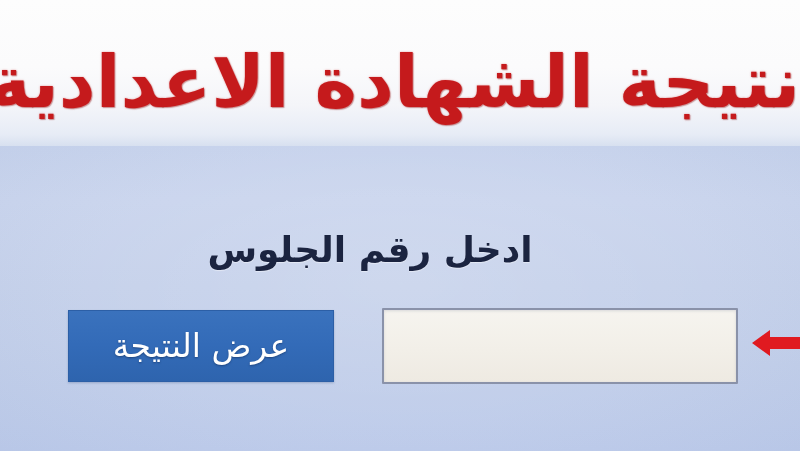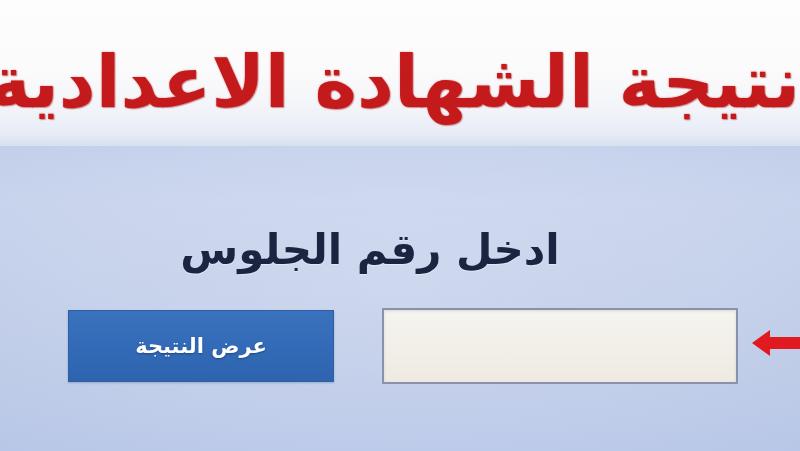--- a/index.html
+++ b/index.html
@@ -80,21 +80,21 @@
 
   
   #prompt {
     position: absolute;
     left: 0;
     top: 222px;
     width: 740px;
     text-align: center;
     direction: rtl;
     font-family: "DejaVu Sans", sans-serif;
-    font-size: 42px;
+    font-size: 36px;
     font-weight: bold;
     line-height: 56px;
     color: #1b2440;
     white-space: nowrap;
     text-shadow: 0 1px 1px rgba(255,255,255,0.45);
   }
 
   
   #form-row {
     position: absolute;
@@ -115,22 +115,22 @@
     box-sizing: border-box;
     cursor: pointer;
     display: flex;
     align-items: center;
     justify-content: center;
     box-shadow: 0 1px 2px rgba(70,95,140,0.35);
   }
   #submit-button-label {
     direction: rtl;
     font-family: "DejaVu Sans", sans-serif;
-    font-size: 21px;
-    font-weight: bold;
+    font-size: 33px;
+    font-weight: normal;
     color: #ffffff;
     line-height: 40px;
     white-space: nowrap;
     text-shadow: 0 1px 2px rgba(20,45,90,0.55);
   }
 
   #seat-number-input {
     position: absolute;
     left: 382px;
     top: 0px;

